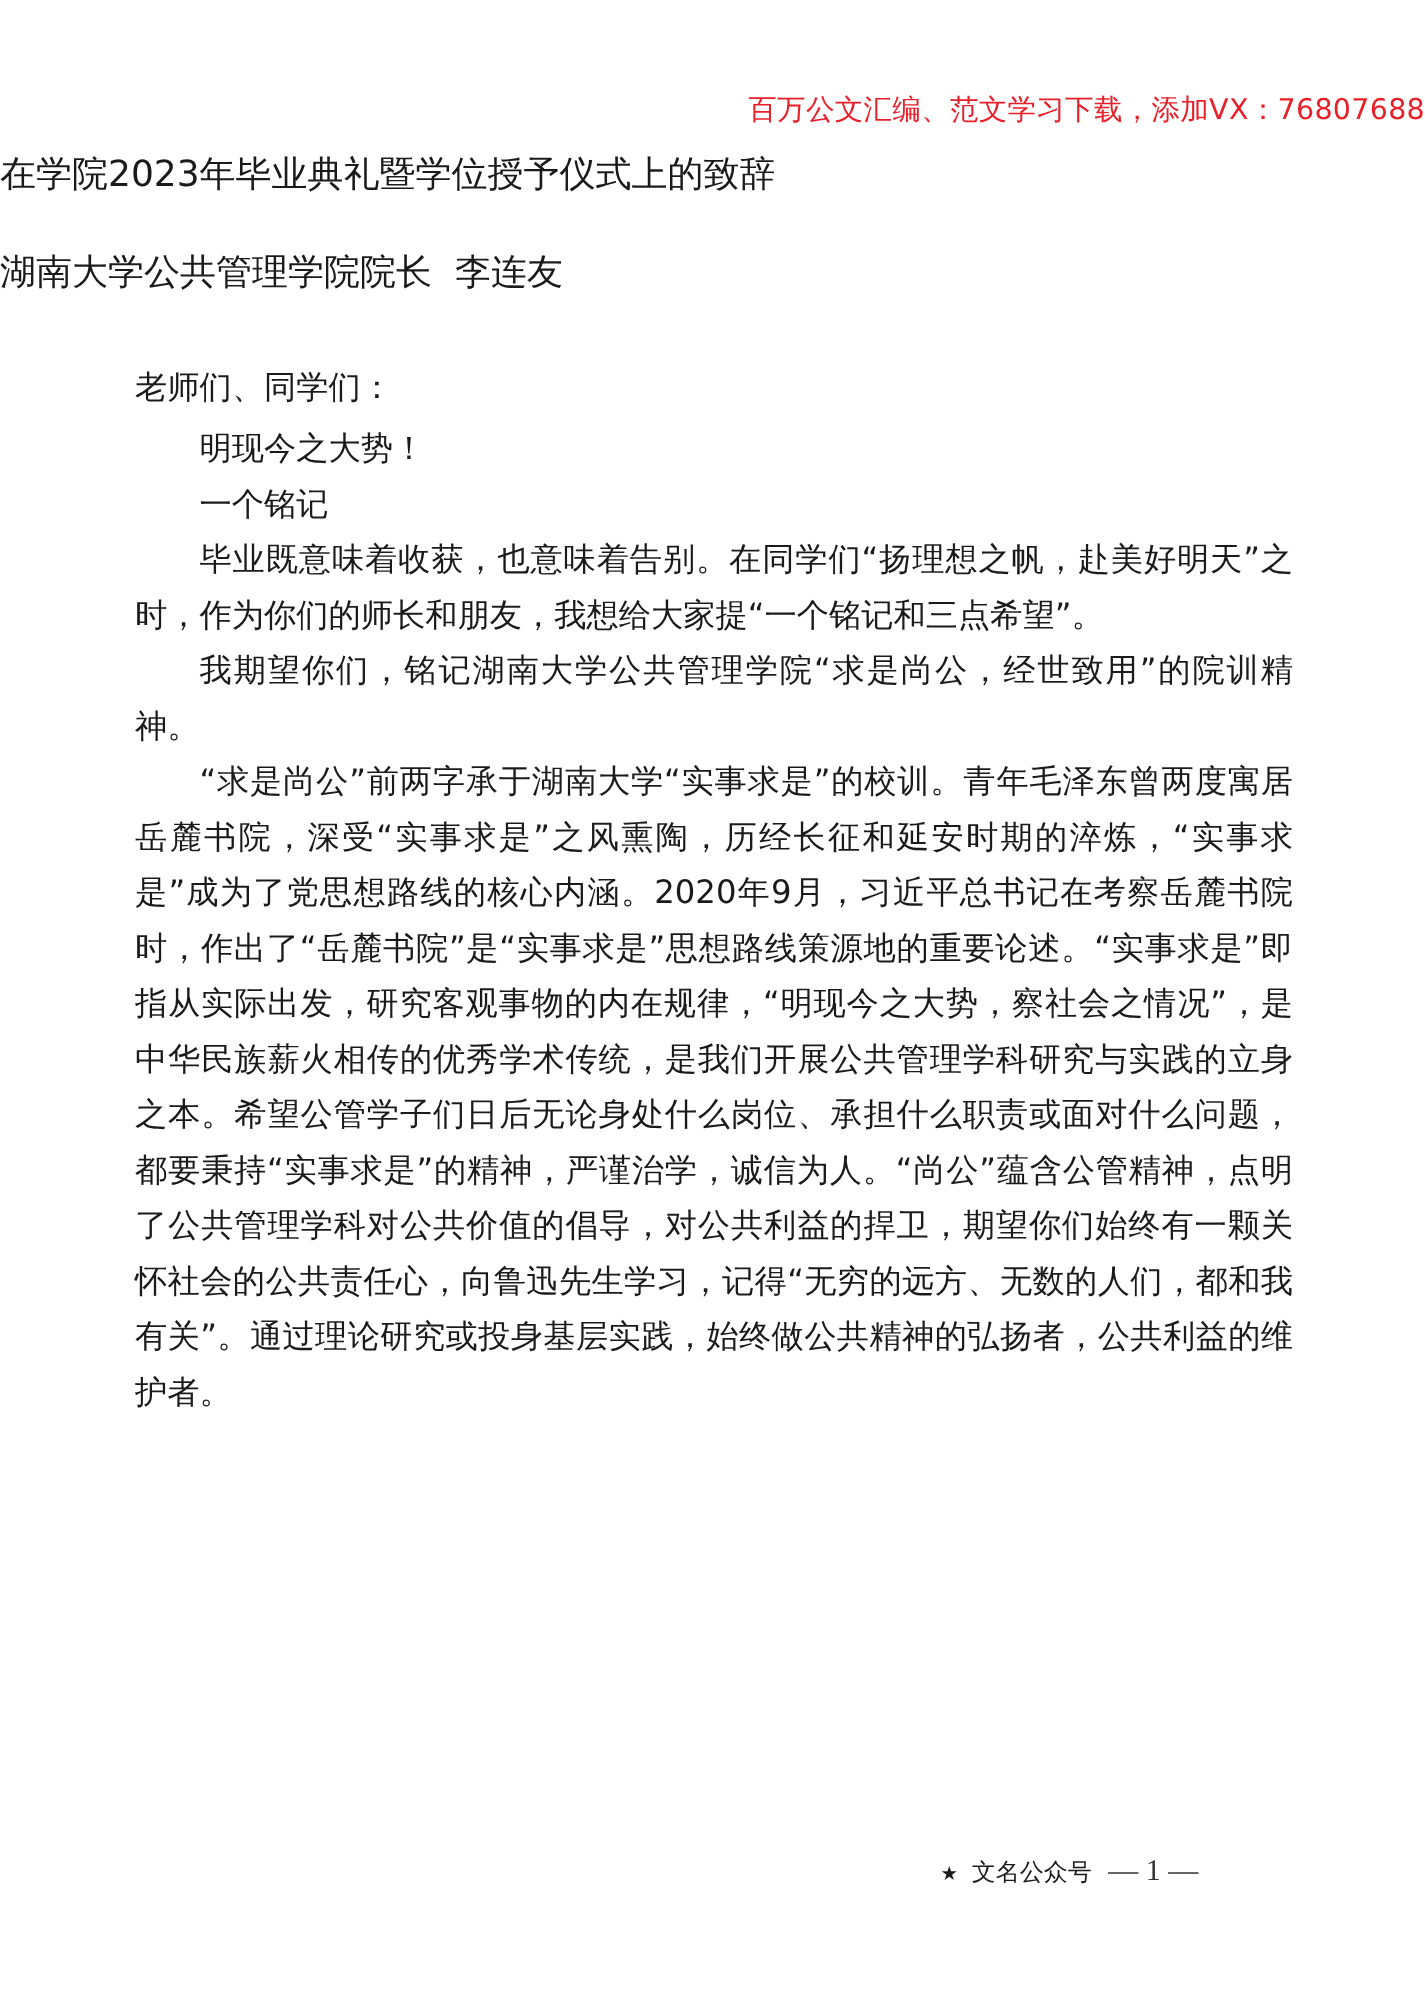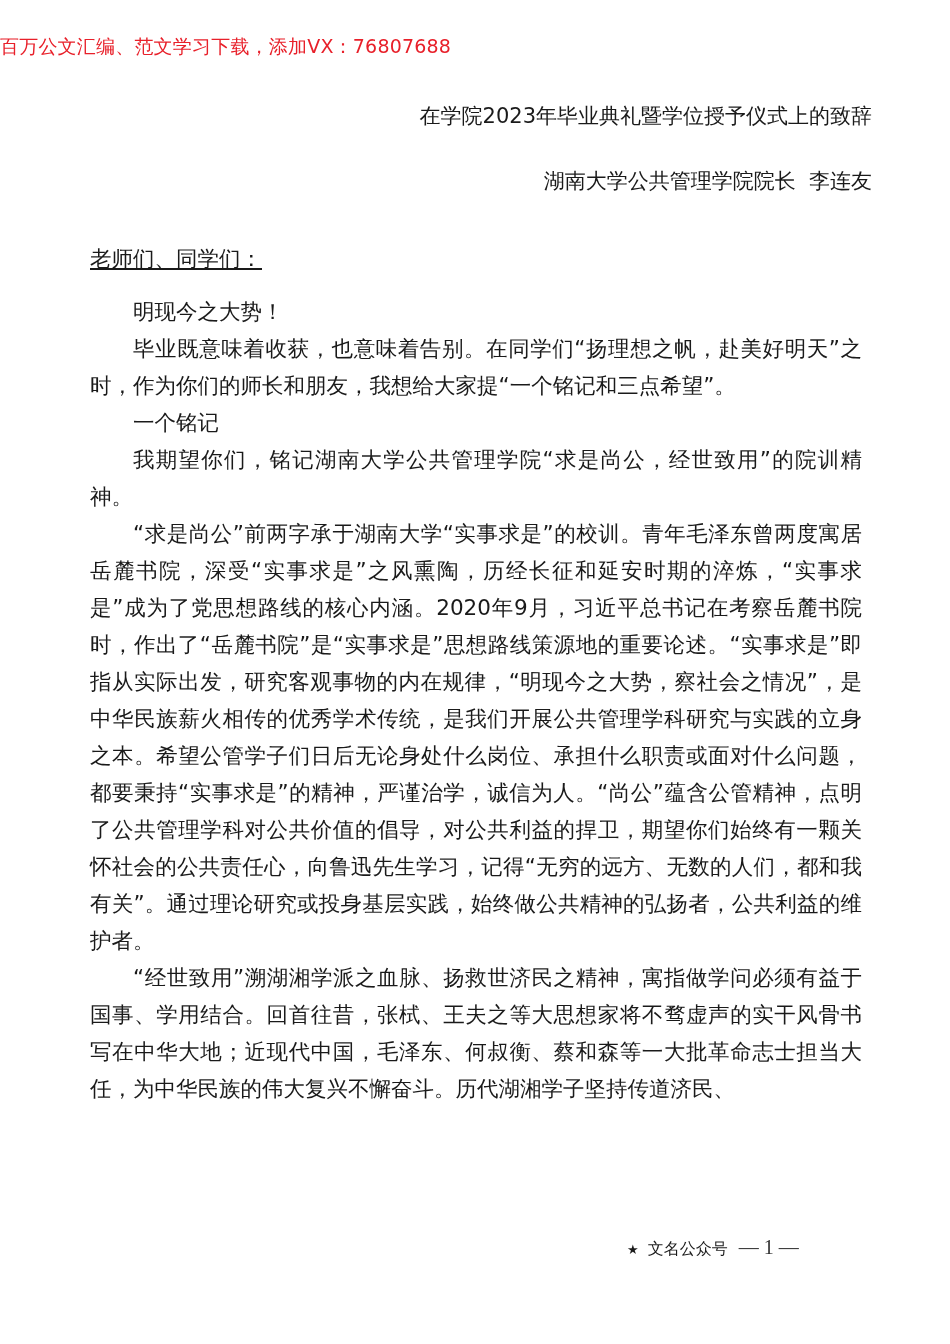--- a/index.html
+++ b/index.html
@@ -10,54 +10,54 @@
     body {
       width: 950px;
       height: 1344px;
       position: relative;
       overflow: hidden;
       font-family: "DejaVu Sans", "Liberation Sans", sans-serif;
       color: #1a1a1a;
     }
     .watermark {
       position: absolute;
-      top: 34px;
+      top: 60px;
       left: 0;
       width: 950px;
-      text-align: left;
+      text-align: right;
       font-size: 19px;
       color: #e8202a;
       letter-spacing: 0.2px;
     }
     .header-block {
       position: absolute;
       top: 98px;
       left: 0;
       width: 872px;
-      text-align: right;
-      font-size: 21px;
+      text-align: left;
+      font-size: 24px;
       line-height: 37px;
     }
     .header-block div { white-space: nowrap; }
     .body-text {
       position: absolute;
       top: 240px;
       left: 90px;
       width: 772px;
       font-size: 21.5px;
       line-height: 37px;
       text-align: justify;
       text-justify: inter-character;
     }
     .body-text p {
       margin: 0;
       padding: 0;
     }
     .body-text p.indent { text-indent: 2em; }
-    .body-text p.salutation { margin-bottom: 16px; text-decoration: underline; }
+    .body-text p.salutation { margin-bottom: 4px; }
     .footer {
       position: absolute;
       top: 1236px;
       left: 627px;
       font-size: 16px;
       white-space: nowrap;
       color: #1a1a1a;
     }
     .footer .star { font-size: 13px; margin-right: 4px; }
     .footer .page {
@@ -73,24 +73,23 @@
 <div class="watermark">百万公文汇编、范文学习下载，添加VX：76807688</div>
 
 <div class="header-block">
   <div>在学院2023年毕业典礼暨学位授予仪式上的致辞</div>
   <div style="white-space:pre;margin-top:28px;">湖南大学公共管理学院院长  李连友</div>
 </div>
 
 <div class="body-text">
   <p class="salutation">老师们、同学们：</p>
   <p class="indent">明现今之大势！</p>
+  <p class="indent">一个铭记</p>
   <p class="indent">毕业既意味着收获，也意味着告别。在同学们“扬理想之帆，赴美好明天”之时，作为你们的师长和朋友，我想给大家提“一个铭记和三点希望”。</p>
-  <p class="indent">一个铭记</p>
   <p class="indent">我期望你们，铭记湖南大学公共管理学院“求是尚公，经世致用”的院训精神。</p>
   <p class="indent">“求是尚公”前两字承于湖南大学“实事求是”的校训。青年毛泽东曾两度寓居岳麓书院，深受“实事求是”之风熏陶，历经长征和延安时期的淬炼，“实事求是”成为了党思想路线的核心内涵。2020年9月，习近平总书记在考察岳麓书院时，作出了“岳麓书院”是“实事求是”思想路线策源地的重要论述。“实事求是”即指从实际出发，研究客观事物的内在规律，“明现今之大势，察社会之情况”，是中华民族薪火相传的优秀学术传统，是我们开展公共管理学科研究与实践的立身之本。希望公管学子们日后无论身处什么岗位、承担什么职责或面对什么问题，都要秉持“实事求是”的精神，严谨治学，诚信为人。“尚公”蕴含公管精神，点明了公共管理学科对公共价值的倡导，对公共利益的捍卫，期望你们始终有一颗关怀社会的公共责任心，向鲁迅先生学习，记得“无穷的远方、无数的人们，都和我有关”。通过理论研究或投身基层实践，始终做公共精神的弘扬者，公共利益的维护者。</p>
-  <p class="indent">“经世致用”溯湖湘学派之血脉、扬救世济民之精神，寓指做学问必须有益于国事、学用结合。回首往昔，张栻、王夫之等大思想家将不骛虚声的实干风骨书写在中华大地；近现代中国，毛泽东、何叔衡、蔡和森等一大批革命志士担当大任，为中华民族的伟大复兴不懈奋斗。历代湖湘学子坚持传道济民、</p>
 </div>
 
 <div class="footer">
   <span class="star">★</span>
   <span>文名公众号</span>
   <span class="page">— 1 —</span>
 </div>
 
 </body></html>

